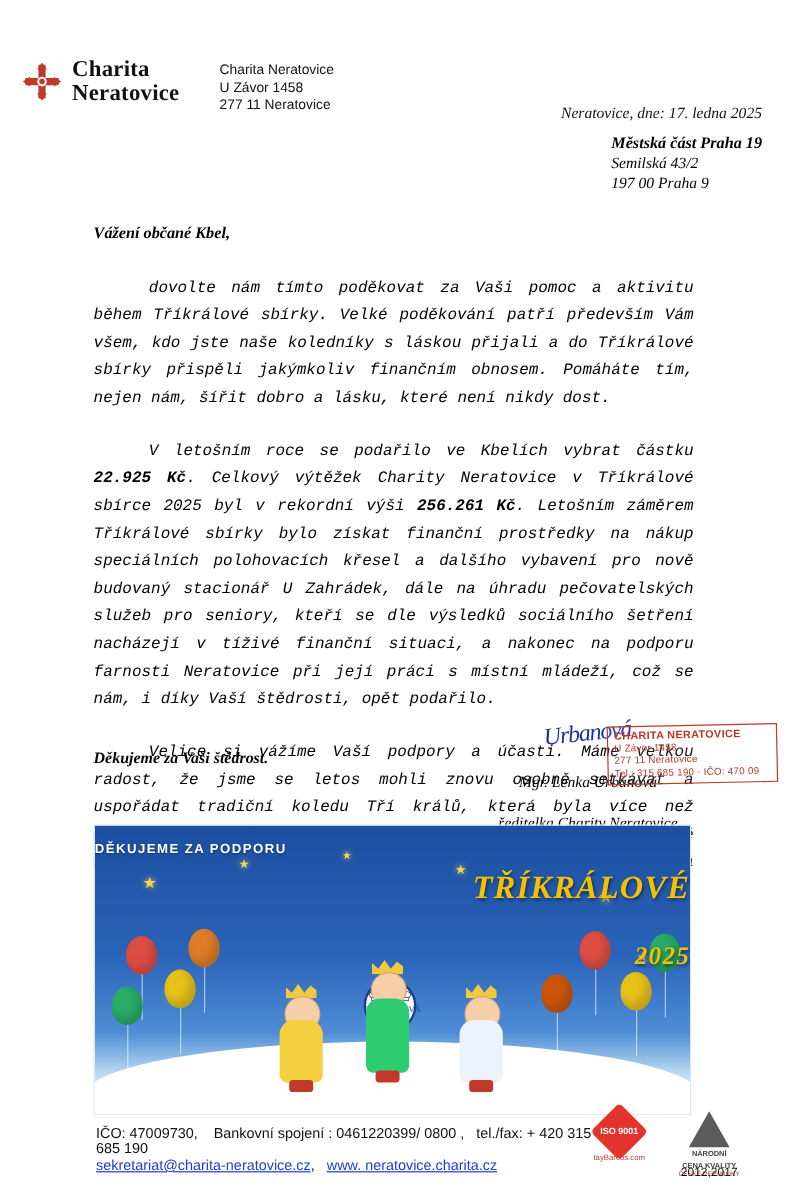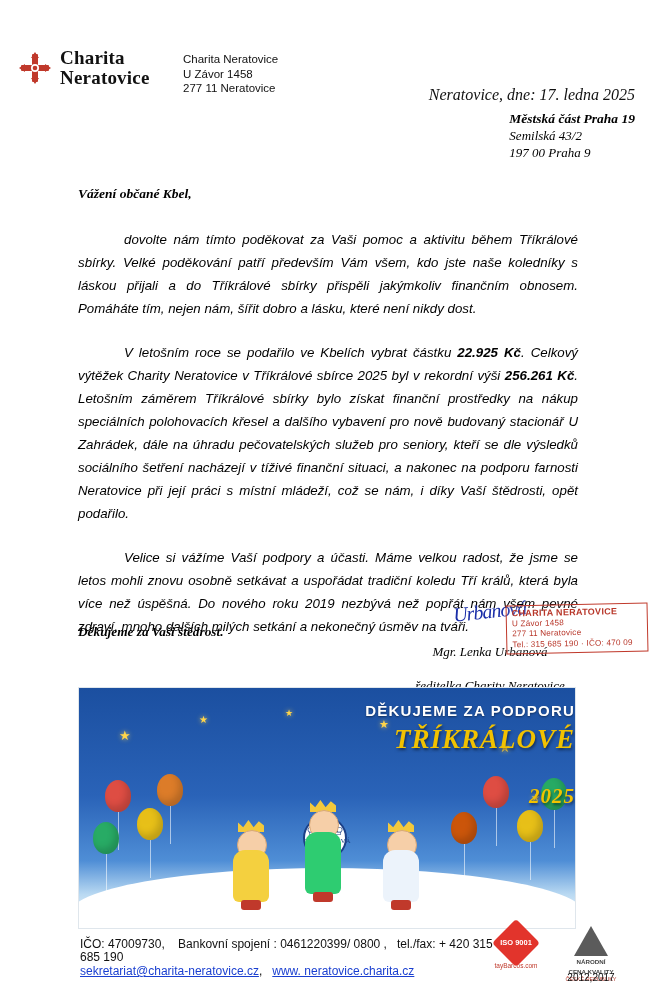--- a/index.html
+++ b/index.html
@@ -61,21 +61,21 @@
     font-size: 11.5px;
     line-height: 14.5px;
     color: #111;
   }
   .date-line {
     position: absolute;
     right: 2px;
     top: 38px;
     font-family: "Liberation Serif", serif;
     font-style: italic;
-    font-size: 16px;
+    font-size: 13px;
     color: #111;
   }
 
   
   .recipient {
     position: absolute;
     top: 110px;
     right: 20px;
     text-align: left;
     font-family: "Liberation Serif", serif;
@@ -97,21 +97,21 @@
     font-style: italic;
     font-weight: bold;
     font-size: 13.5px;
     text-align: right;
   }
   .body-text {
     position: absolute;
     top: 228px;
     left: 78px;
     width: 500px;
-    font-family: Liberation Sans, sans-serif;
+    font-family: Liberation Mono, monospace;
     font-style: italic;
     font-size: 13.3px;
     line-height: 23px;
     text-align: justify;
   }
   .body-text p {
     margin: 0 0 21px 0;
     text-indent: 46px;
   }
   .body-text p:last-child { margin-bottom: 0; }
@@ -184,25 +184,25 @@
     width: 496px;
     height: 240px;
     overflow: hidden;
     background: linear-gradient(#1b4fa0 0%, #2a63b8 45%, #4f8ed6 72%, #b9d9f2 86%, #ffffff 100%);
     border: 1px solid #dfe6ec;
   }
   .poster .hdr {
     position: absolute;
     top: 14px;
     left: 0; right: 0;
-    text-align: right;
+    text-align: left;
     color: #fff;
     font-family: "Liberation Sans", sans-serif;
     font-weight: bold;
-    font-size: 15px;
+    font-size: 11px;
     letter-spacing: 1.2px;
     text-shadow: 0 1px 2px rgba(0,0,0,.45);
   }
   .poster .t1, .poster .t2, .poster .t3 {
     position: absolute;
     left: 0; right: 0;
     text-align: right;
     color: #f2c200;
     font-family: "Liberation Serif", serif;
     font-weight: bold;

